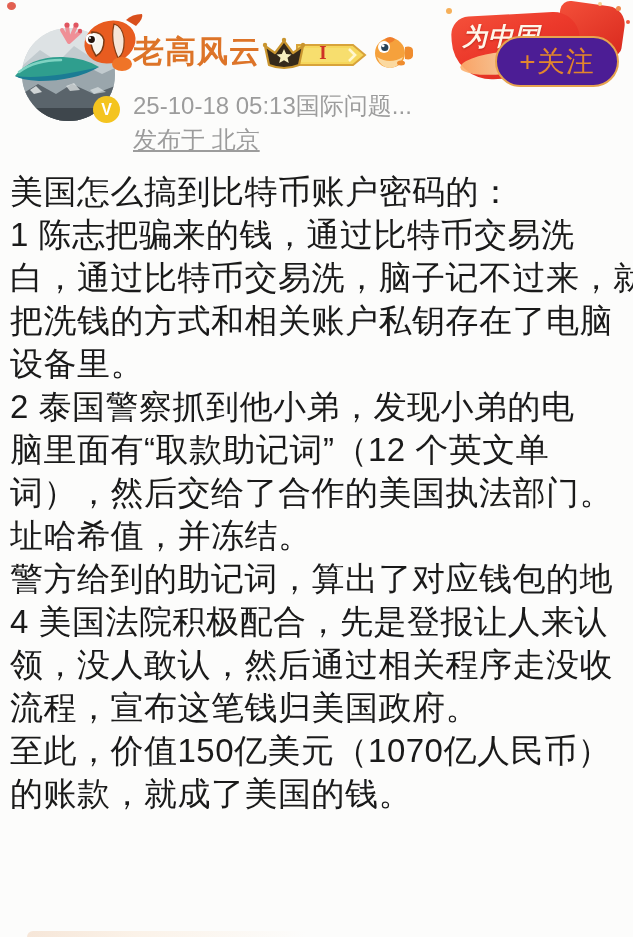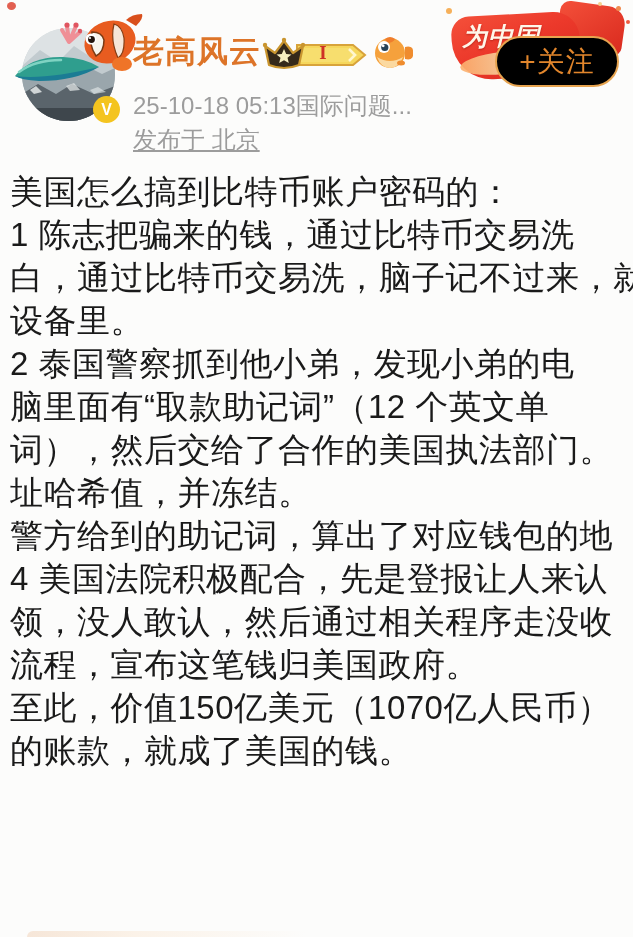--- a/index.html
+++ b/index.html
@@ -87,21 +87,21 @@
     text-shadow:0 1px 2px rgba(150,20,10,.6);
     white-space:nowrap;letter-spacing:1px;
   }
   .confetti{position:absolute;border-radius:50%;}
   .c1{left:8px;top:8px;width:6px;height:6px;background:#f6b05a;}
   .c2{left:178px;top:6px;width:5px;height:5px;background:#f08a4e;}
   .c3{left:188px;top:20px;width:4px;height:4px;background:#ef5a40;}
   .c4{left:160px;top:2px;width:4px;height:4px;background:#f6cf8e;}
   .follow-btn{
     position:absolute;left:495px;top:36px;width:124px;height:51px;
-    background:#000000;border:2px solid #e6a34f;border-radius:26px;
+    background:#4c1d95;border:2px solid #e6a34f;border-radius:26px;
     color:#e2862c;font-size:28px;font-family:inherit;
     display:flex;align-items:center;justify-content:center;
     cursor:pointer;box-sizing:border-box;padding:0;
     letter-spacing:1px;
   }
   
   .post-text{
     position:absolute;left:0;top:170px;width:633px;
     padding:0 10px;box-sizing:border-box;
   }
@@ -214,20 +214,21 @@
   </div>
 
   <div class="post-text">
 
       <div class="post-line">美国怎么搞到比特币账户密码的：</div>
 
       <div class="post-line">1 陈志把骗来的钱，通过比特币交易洗</div>
 
       <div class="post-line">白，通过比特币交易洗，脑子记不过来，就</div>
 
+      <div class="post-line">把洗钱的方式和相关账户私钥存在了电脑</div>
 
       <div class="post-line">设备里。</div>
 
       <div class="post-line">2 泰国警察抓到他小弟，发现小弟的电</div>
 
       <div class="post-line">脑里面有“取款助记词”（12 个英文单</div>
 
       <div class="post-line">词），然后交给了合作的美国执法部门。</div>
 
 

